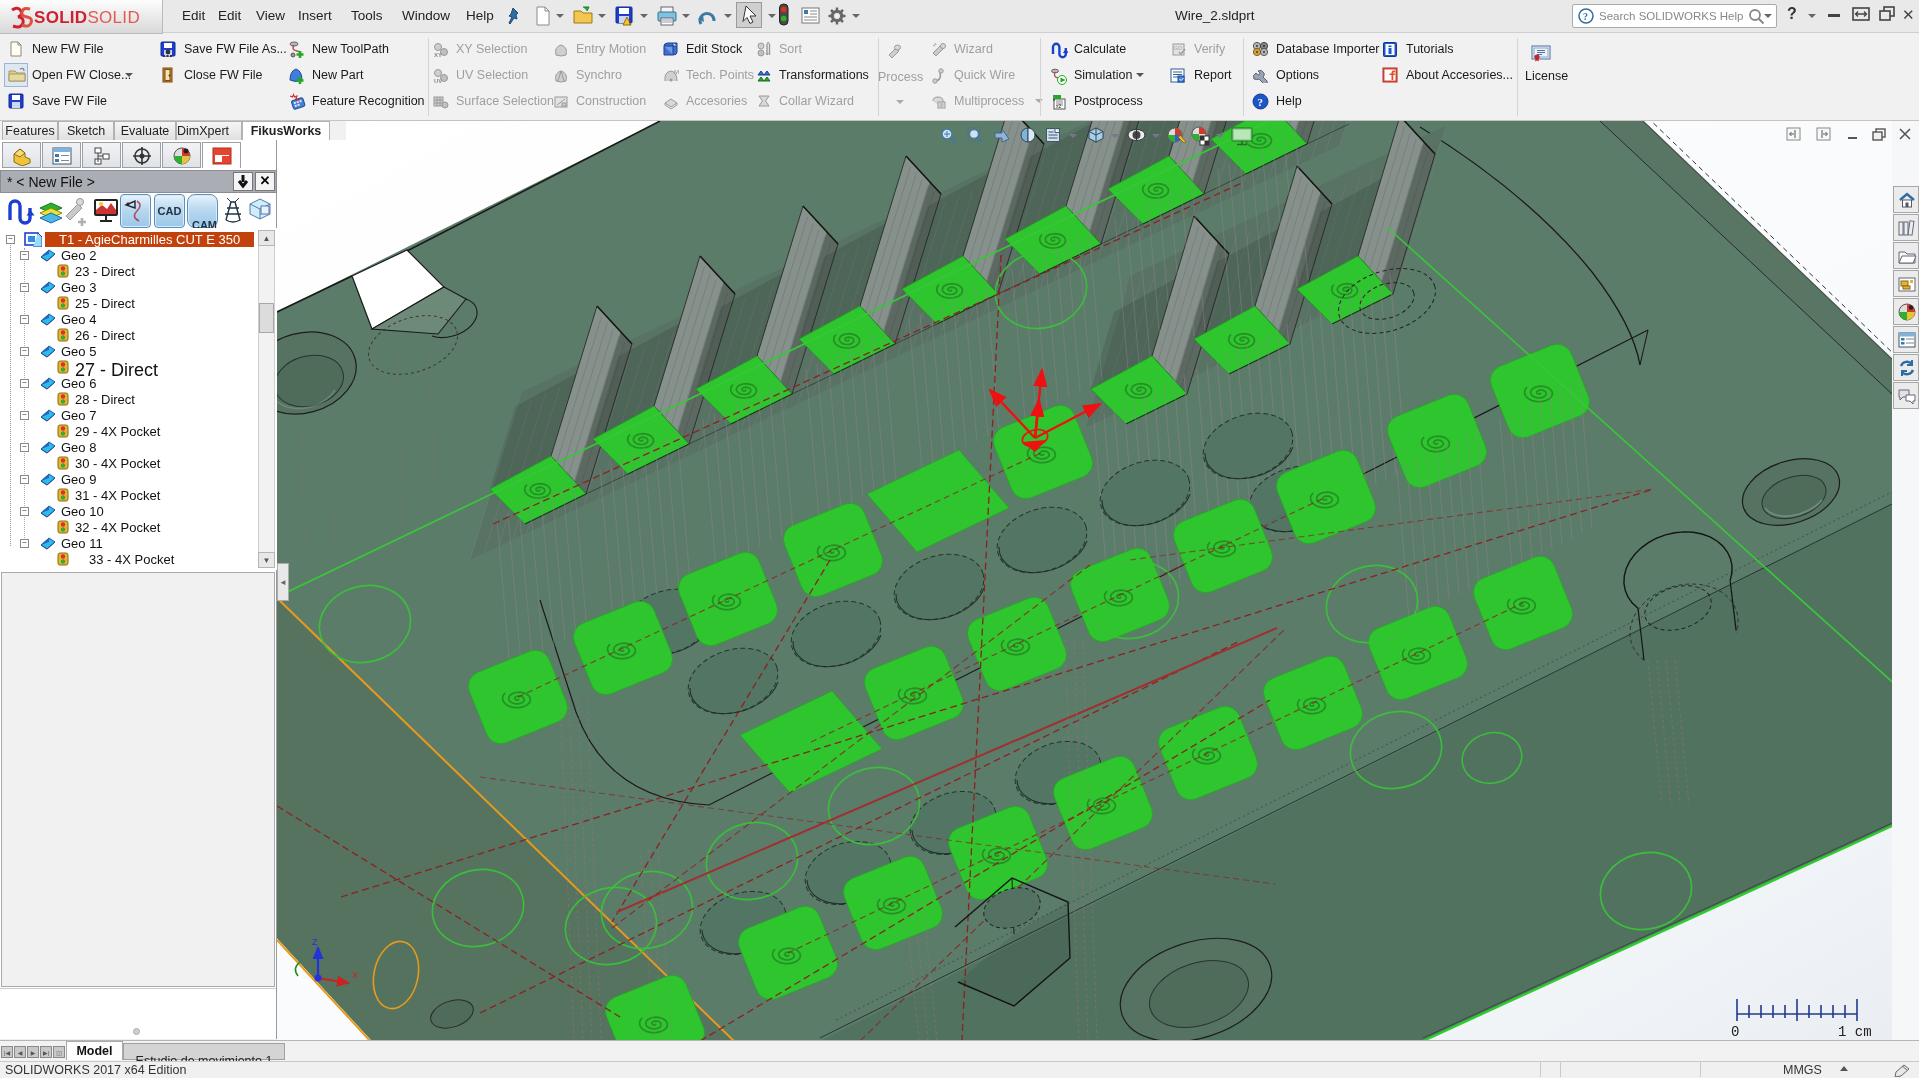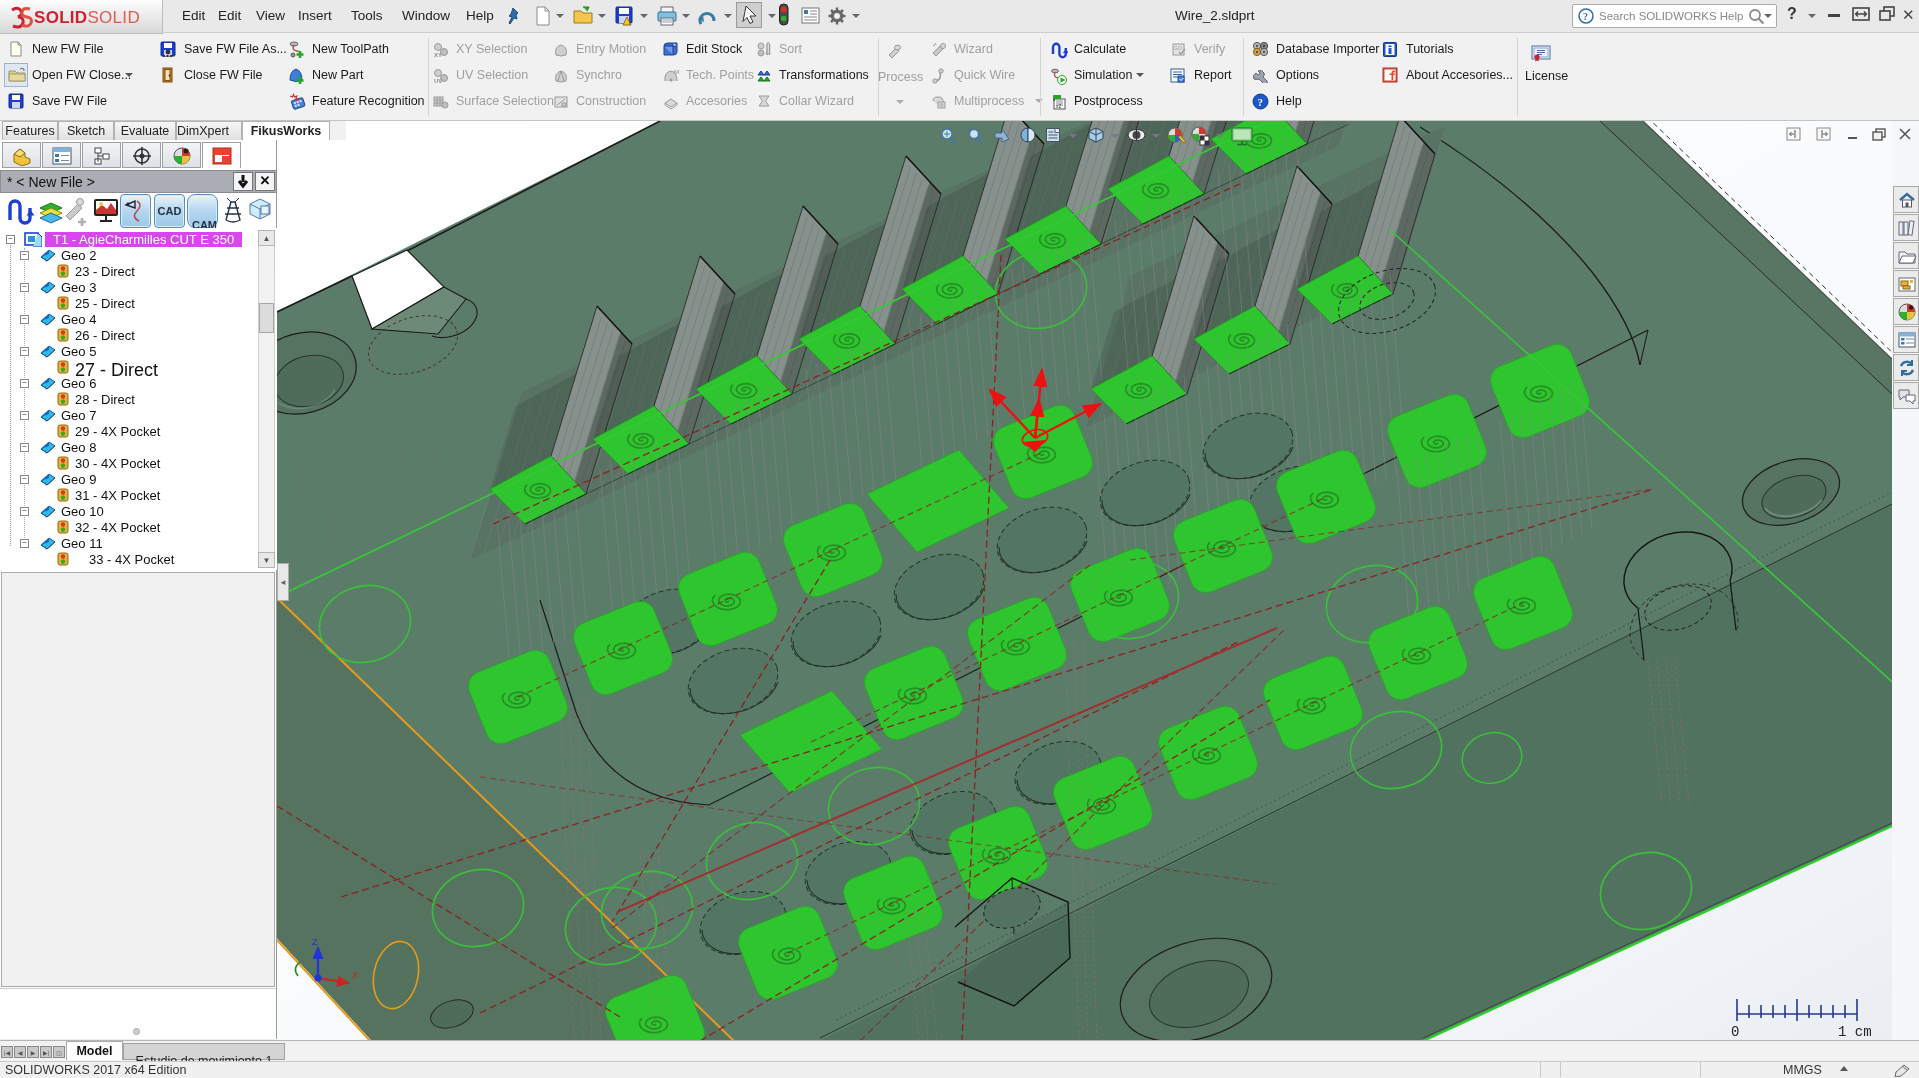--- a/index.html
+++ b/index.html
@@ -1083,21 +1083,21 @@
       </svg></div>
 <div style="position:absolute;left:0;top:88px;width:277px;height:342px;background:#fff">
       <div style="position:absolute;left:10px;top:14px;width:1px;height:304px;border-left:1px dotted #999"></div>
       <div style="position:absolute;left:24px;top:20px;width:1px;height:294px;border-left:1px dotted #aaa"></div>
       <div class="exp" style="left:6px;top:7px">−</div>
       <div style="position:absolute;left:24px;top:3px"><svg width="18" height="16" viewBox="0 0 18 16">
           <rect x="1" y="2" width="13" height="12" fill="#fff" stroke="#1d3fd0" stroke-width="1.6"></rect>
           <rect x="4" y="5" width="7" height="6" fill="#2f8fe8"></rect>
           <path d="M14 2 l4 4 v10 h-9" fill="#9adcf8" stroke="#1d3fd0"></path>
         </svg></div>
-      <div style="position:absolute;left:45px;top:4px;background:#d946ef;color:#fff;font-size:13px;padding:0 8px">T1 - AgieCharmilles CUT E 350</div>
+      <div style="position:absolute;left:45px;top:4px;background:#c2410c;color:#fff;font-size:13px;padding:0 14px">T1 - AgieCharmilles CUT E 350</div>
       <div class="exp" style="left:20px;top:23px">−</div>
       <div style="position:absolute;left:40px;top:20px"><svg width="16" height="14" viewBox="0 0 16 14">
           <path d="M1 9 l8 -7 l6 4 l-8 7 z" fill="#35b8e8" stroke="#1a5a9a"></path>
           <path d="M1 9 l6 4 l8 -7" fill="none" stroke="#1a5a9a"></path>
           <path d="M1 9 l8 -7 l0 4 z" fill="#1d66c8"></path>
         </svg></div>
       <div style="position:absolute;left:61px;top:20px;font-size:13px;color:#111">Geo 2</div>
       <div style="position:absolute;left:56px;top:36px"><svg width="14" height="14" viewBox="0 0 14 14">
           <rect x="2" y="1" width="10" height="12" rx="2" fill="#e8b23a" stroke="#8a6a10"></rect>
           <circle cx="7" cy="4.5" r="2.2" fill="#e03020"></circle>

